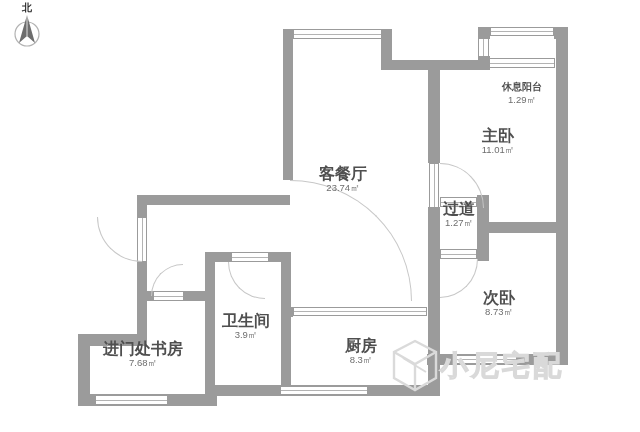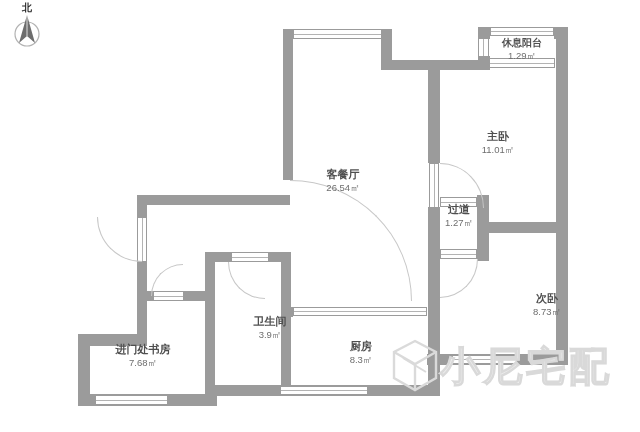--- a/index.html
+++ b/index.html
@@ -10,28 +10,28 @@
   .wall{position:absolute;background:#9b9b9b;}
   .win{position:absolute;background:#ffffff;border:1px solid #9b9b9b;box-sizing:border-box;}
   .win.h{background:linear-gradient(#b3b3b3,#b3b3b3) center/100% 1px no-repeat,#fff;}
   .win.v{background:linear-gradient(#b3b3b3,#b3b3b3) center/1px 100% no-repeat,#fff;}
   .arc{position:absolute;box-sizing:border-box;}
   .arc.ne{border-top:1px solid #c7c7c7;border-right:1px solid #c7c7c7;border-top-right-radius:100% 100%;}
   .arc.se{border-bottom:1px solid #c7c7c7;border-right:1px solid #c7c7c7;border-bottom-right-radius:100% 100%;}
   .arc.sw{border-bottom:1px solid #c7c7c7;border-left:1px solid #c7c7c7;border-bottom-left-radius:100% 100%;}
   .arc.nw{border-top:1px solid #c7c7c7;border-left:1px solid #c7c7c7;border-top-left-radius:100% 100%;}
   .room-label{position:absolute;transform:translateX(-50%);text-align:center;white-space:nowrap;}
-  .rname{font-size:11px;font-weight:bold;color:#4f4f4f;line-height:14px;}
+  .rname{font-size:16px;font-weight:bold;color:#4f4f4f;line-height:14px;}
   .rarea{font-size:9.5px;color:#6e6e6e;line-height:13px;}
-  .room-label.small .rname{font-size:10px;line-height:13px;}
+  .room-label.small .rname{font-size:10px;line-height:13px;margin-top:44px;}
   #compass{position:absolute;left:8px;top:2px;width:38px;text-align:center;}
   #compass .n{font-size:10px;font-weight:bold;color:#2b2b2b;line-height:11px;}
   #watermark{position:absolute;left:390px;top:338px;display:flex;align-items:center;}
   #watermark .wm-text{
-    font-size:40px;font-weight:bold;letter-spacing:3px;color:#eeeeee;
+    font-size:28px;font-weight:bold;letter-spacing:3px;color:#eeeeee;
     -webkit-text-stroke:1.2px #d9d9d9;line-height:56px;white-space:nowrap;
   }
 </style>
 </head>
 <body>
 
 <div id="canvas">
 
   <div class="wall" style="left:283px;top:29px;width:10px;height:151px;"></div>
   <div class="win h" style="left:293px;top:29px;width:90px;height:10px;"></div>
@@ -89,39 +89,39 @@
 
   <div class="arc ne" style="left:290px;top:180px;width:122px;height:121px;"></div>
   <div class="arc ne" style="left:440px;top:163px;width:44px;height:45px;"></div>
   <div class="arc se" style="left:440px;top:259px;width:38px;height:39px;"></div>
   <div class="arc sw" style="left:97px;top:217px;width:45px;height:45px;"></div>
   <div class="arc nw" style="left:151px;top:264px;width:32px;height:32px;"></div>
   <div class="arc sw" style="left:228px;top:262px;width:37px;height:37px;"></div>
 
   <div class="room-label" style="left:343px;top:167px;">
     <div class="rname">客餐厅</div>
-    <div class="rarea">26.54㎡</div>
+    <div class="rarea">23.74㎡</div>
   </div>
   <div class="room-label small" style="left:522px;top:36px;">
     <div class="rname">休息阳台</div>
     <div class="rarea">1.29㎡</div>
   </div>
   <div class="room-label" style="left:498px;top:129px;">
     <div class="rname">主卧</div>
     <div class="rarea">11.01㎡</div>
   </div>
   <div class="room-label" style="left:459px;top:202px;">
     <div class="rname">过道</div>
     <div class="rarea">1.27㎡</div>
   </div>
-  <div class="room-label" style="left:499px;top:291px;margin-left:48px;">
+  <div class="room-label" style="left:499px;top:291px;">
     <div class="rname">次卧</div>
     <div class="rarea">8.73㎡</div>
   </div>
-  <div class="room-label" style="left:246px;top:314px;margin-left:24px;">
+  <div class="room-label" style="left:246px;top:314px;">
     <div class="rname">卫生间</div>
     <div class="rarea">3.9㎡</div>
   </div>
   <div class="room-label" style="left:361px;top:339px;">
     <div class="rname">厨房</div>
     <div class="rarea">8.3㎡</div>
   </div>
   <div class="room-label" style="left:143px;top:342px;">
     <div class="rname">进门处书房</div>
     <div class="rarea">7.68㎡</div>

